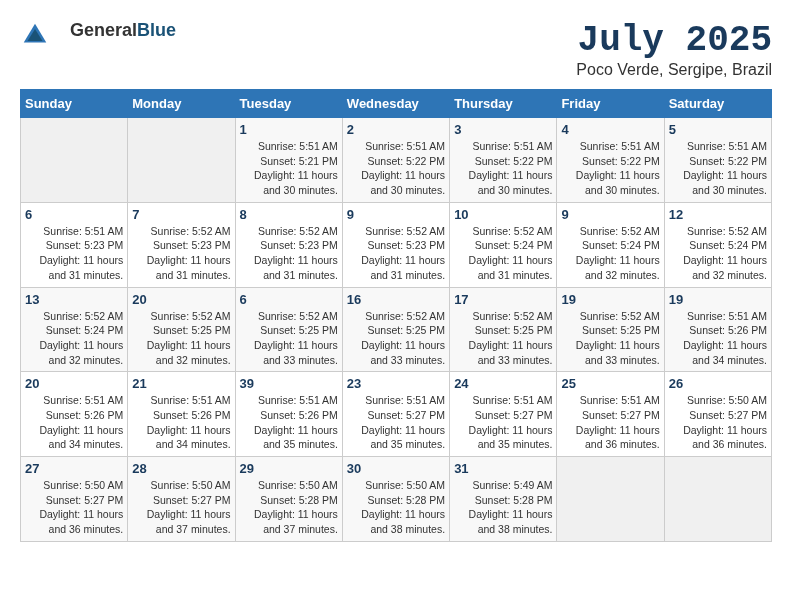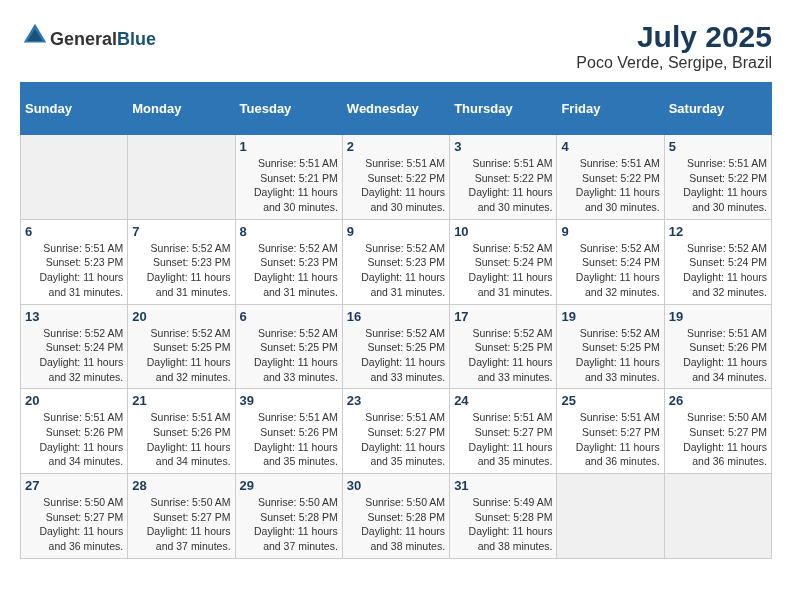--- a/index.html
+++ b/index.html
@@ -11,59 +11,60 @@
       padding: 20px;
     }
     .header {
       display: flex;
       justify-content: space-between;
       align-items: flex-start;
       margin-bottom: 10px;
     }
     .logo {
       display: flex;
-      align-items: flex-end;
-      gap: 0;
+      align-items: flex-start;
+      gap: 20px;
     }
     .logo-text-general {
       font-size: 18px;
       font-weight: bold;
       color: #333;
     }
     .logo-text-blue {
       font-size: 18px;
       font-weight: bold;
       color: #1a5276;
     }
     .logo-icon {
       width: 30px;
       height: 30px;
     }
     .title-block {
       text-align: right;
     }
     .month-title {
-      font-size: 30px;
+      font-size: 36px;
       font-weight: bold;
       color: #1a3a5c;
+      font-family: Liberation Mono, monospace;
     }
     .location-title {
       font-size: 16px;
       color: #333;
       margin-left: 25px;
     }
     table {
       width: 100%;
       border-collapse: collapse;
       font-size: 11px;
     }
     thead th {
       background-color: #2e75b6;
       color: white;
-      padding: 18px 4px;
+      padding: 6px 4px;
       text-align: left;
       font-size: 13px;
       font-weight: bold;
       border: 1px solid #2e75b6;
     }
     tbody td {
       border: 1px solid #ccc;
       vertical-align: top;
       padding: 4px;
       width: calc(100% / 7);

